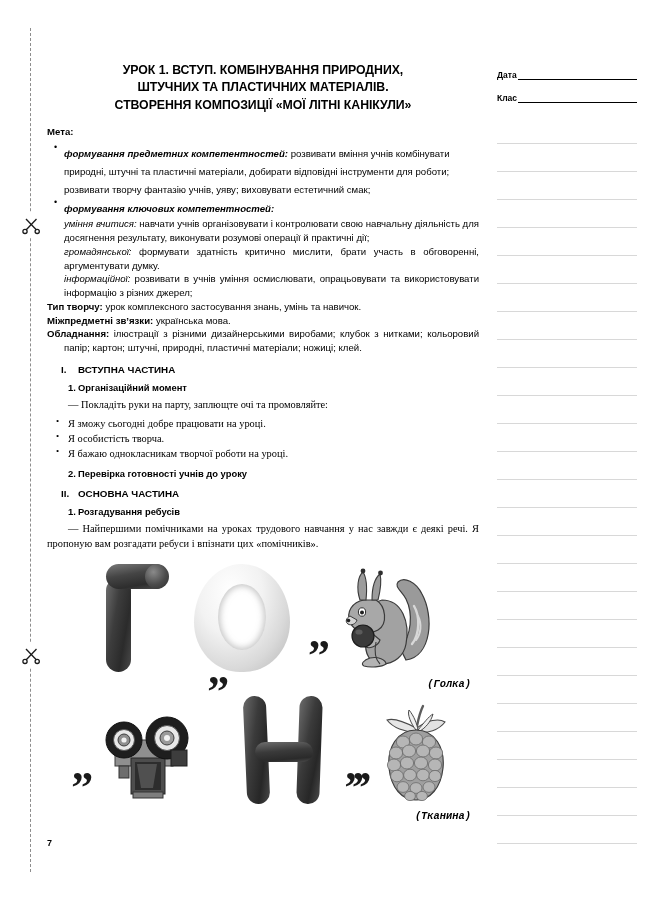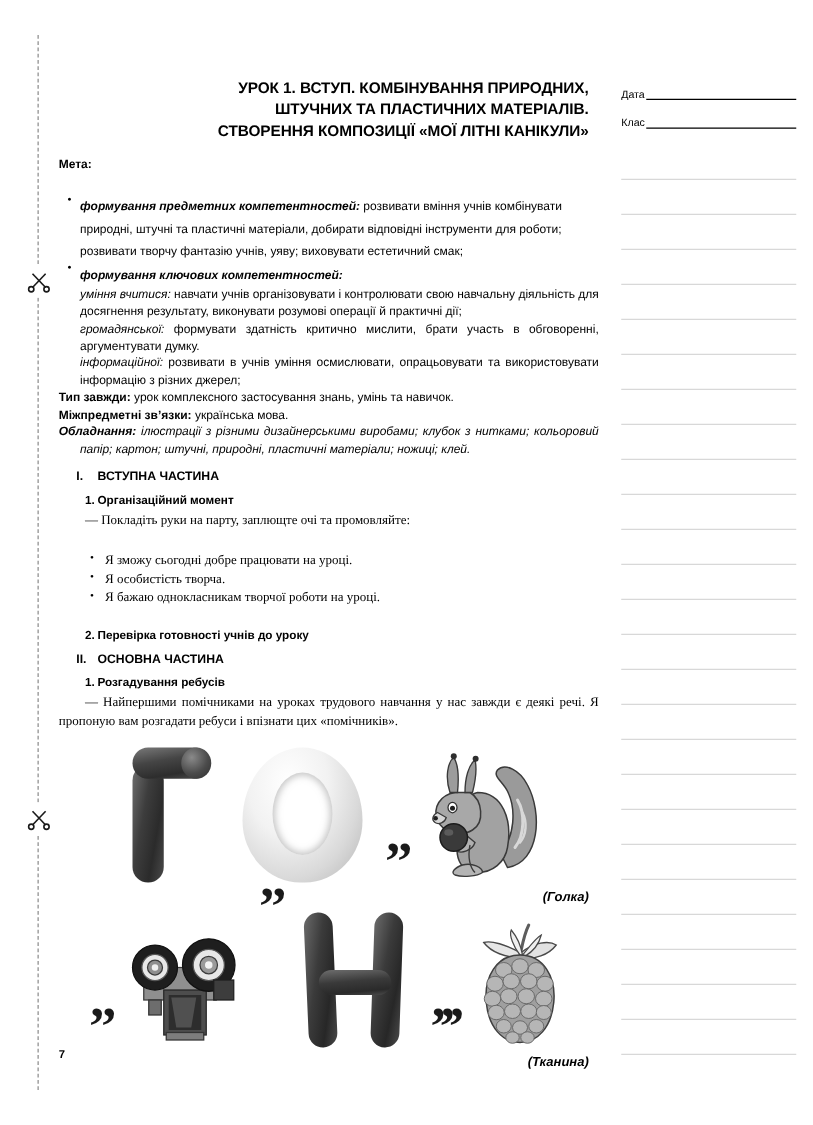--- a/index.html
+++ b/index.html
@@ -56,20 +56,21 @@
   .meta-fields {
     position: absolute;
     left: 497px;
     top: 70px;
     width: 140px;
   }
   .meta-row {
     display: flex;
     align-items: center;
     margin-bottom: 13px;
+    font-weight: bold;
   }
   .meta-label {
     font-size: 8.5px;
     color: #000;
     white-space: nowrap;
     padding-right: 1px;
   }
   .meta-rule {
     flex: 1;
     border-bottom: 1px solid #000;
@@ -92,35 +93,35 @@
   
   .content {
     position: absolute;
     left: 47px;
     top: 62px;
     width: 432px;
   }
 
   
   .title {
-    text-align: right;
+    text-align: center;
     font-weight: bold;
     font-size: 12.3px;
     line-height: 1.42;
     letter-spacing: -0.05px;
     margin: 0 0 12px 0;
     padding: 0 8px;
   }
   .title-line { display: block; }
 
   
   .goals-head {
     font-size: 9.6px;
     font-weight: bold;
-    margin-bottom: 18px;
+    margin-bottom: 6px;
   }
   ul.goal-list {
     list-style: none;
     margin: 0;
     padding: 0;
   }
   ul.goal-list > li {
     position: relative;
     padding-left: 17px;
     margin-bottom: 1px;
@@ -149,21 +150,21 @@
     padding-left: 17px;
   }
   .sub-em { font-style: italic; }
 
   .kv {
     font-size: 9.6px;
     line-height: 1.45;
     text-align: justify;
   }
   .kv .kv-label { font-weight: bold; }
-  .kv.hang { padding-left: 17px; text-indent: -17px; font-style: italic; }
+  .kv.hang { padding-left: 17px; text-indent: -17px; }
 
   
   .flow-title {
     text-align: center;
     font-size: 11px;
     margin: 13px 0 7px 0;
   }
 
   
   .flow {
@@ -193,21 +194,21 @@
   }
   .dash-para {
     font-size: 10.4px;
     line-height: 1.4;
     text-indent: 21px;
     margin: 0 0 3px 0;
     text-align: justify;
   }
   ul.plain {
     list-style: none;
-    margin: 16px;
+    margin: 0;
     padding: 0;
   }
   ul.plain > li {
     position: relative;
     padding-left: 21px;
     font-size: 10.4px;
     line-height: 1.45;
   }
   ul.plain > li::before {
     content: "\2022";
@@ -231,21 +232,21 @@
   }
   .rebus-cell {
     display: flex;
     align-items: flex-end;
     justify-content: center;
   }
   .answer {
     position: absolute;
     right: 8px;
     bottom: -4px;
-    font-family: Liberation Sans, sans-serif;
+    font-family: Liberation Mono, monospace;
     font-style: italic;
     font-weight: bold;
     font-size: 10.4px;
   }
 
   
   .apos {
     font-family: "Liberation Serif", serif;
     font-weight: bold;
     font-size: 44px;
@@ -438,21 +439,21 @@
     <span class="sub-em">уміння вчитися:</span><span> навчати учнів організовувати і контролювати свою навчальну діяльність для досягнення результату, виконувати розумові операції й практичні дії;</span>
   </div>
   <div class="sub">
     <span class="sub-em">громадянської:</span><span> формувати здатність критично мислити, брати участь в обговоренні, аргументувати думку.</span>
   </div>
   <div class="sub">
     <span class="sub-em">інформаційної:</span><span> розвивати в учнів уміння осмислювати, опрацьовувати та використовувати інформацію з різних джерел;</span>
   </div>
 
   <div class="kv">
-    <span class="kv-label">Тип завжди:</span><span> урок комплексного застосування знань, умінь та навичок.</span>
+    <span class="kv-label">Тип творчу:</span><span> урок комплексного застосування знань, умінь та навичок.</span>
   </div>
   <div class="kv">
     <span class="kv-label">Міжпредметні зв’язки:</span><span> українська мова.</span>
   </div>
   <div class="kv hang">
     <span class="kv-label">Обладнання:</span><span> ілюстрації з різними дизайнерськими виробами; клубок з нитками; кольоровий папір; картон; штучні, природні, пластичні матеріали; ножиці; клей.</span>
   </div>
 
 
   <div class="flow">

